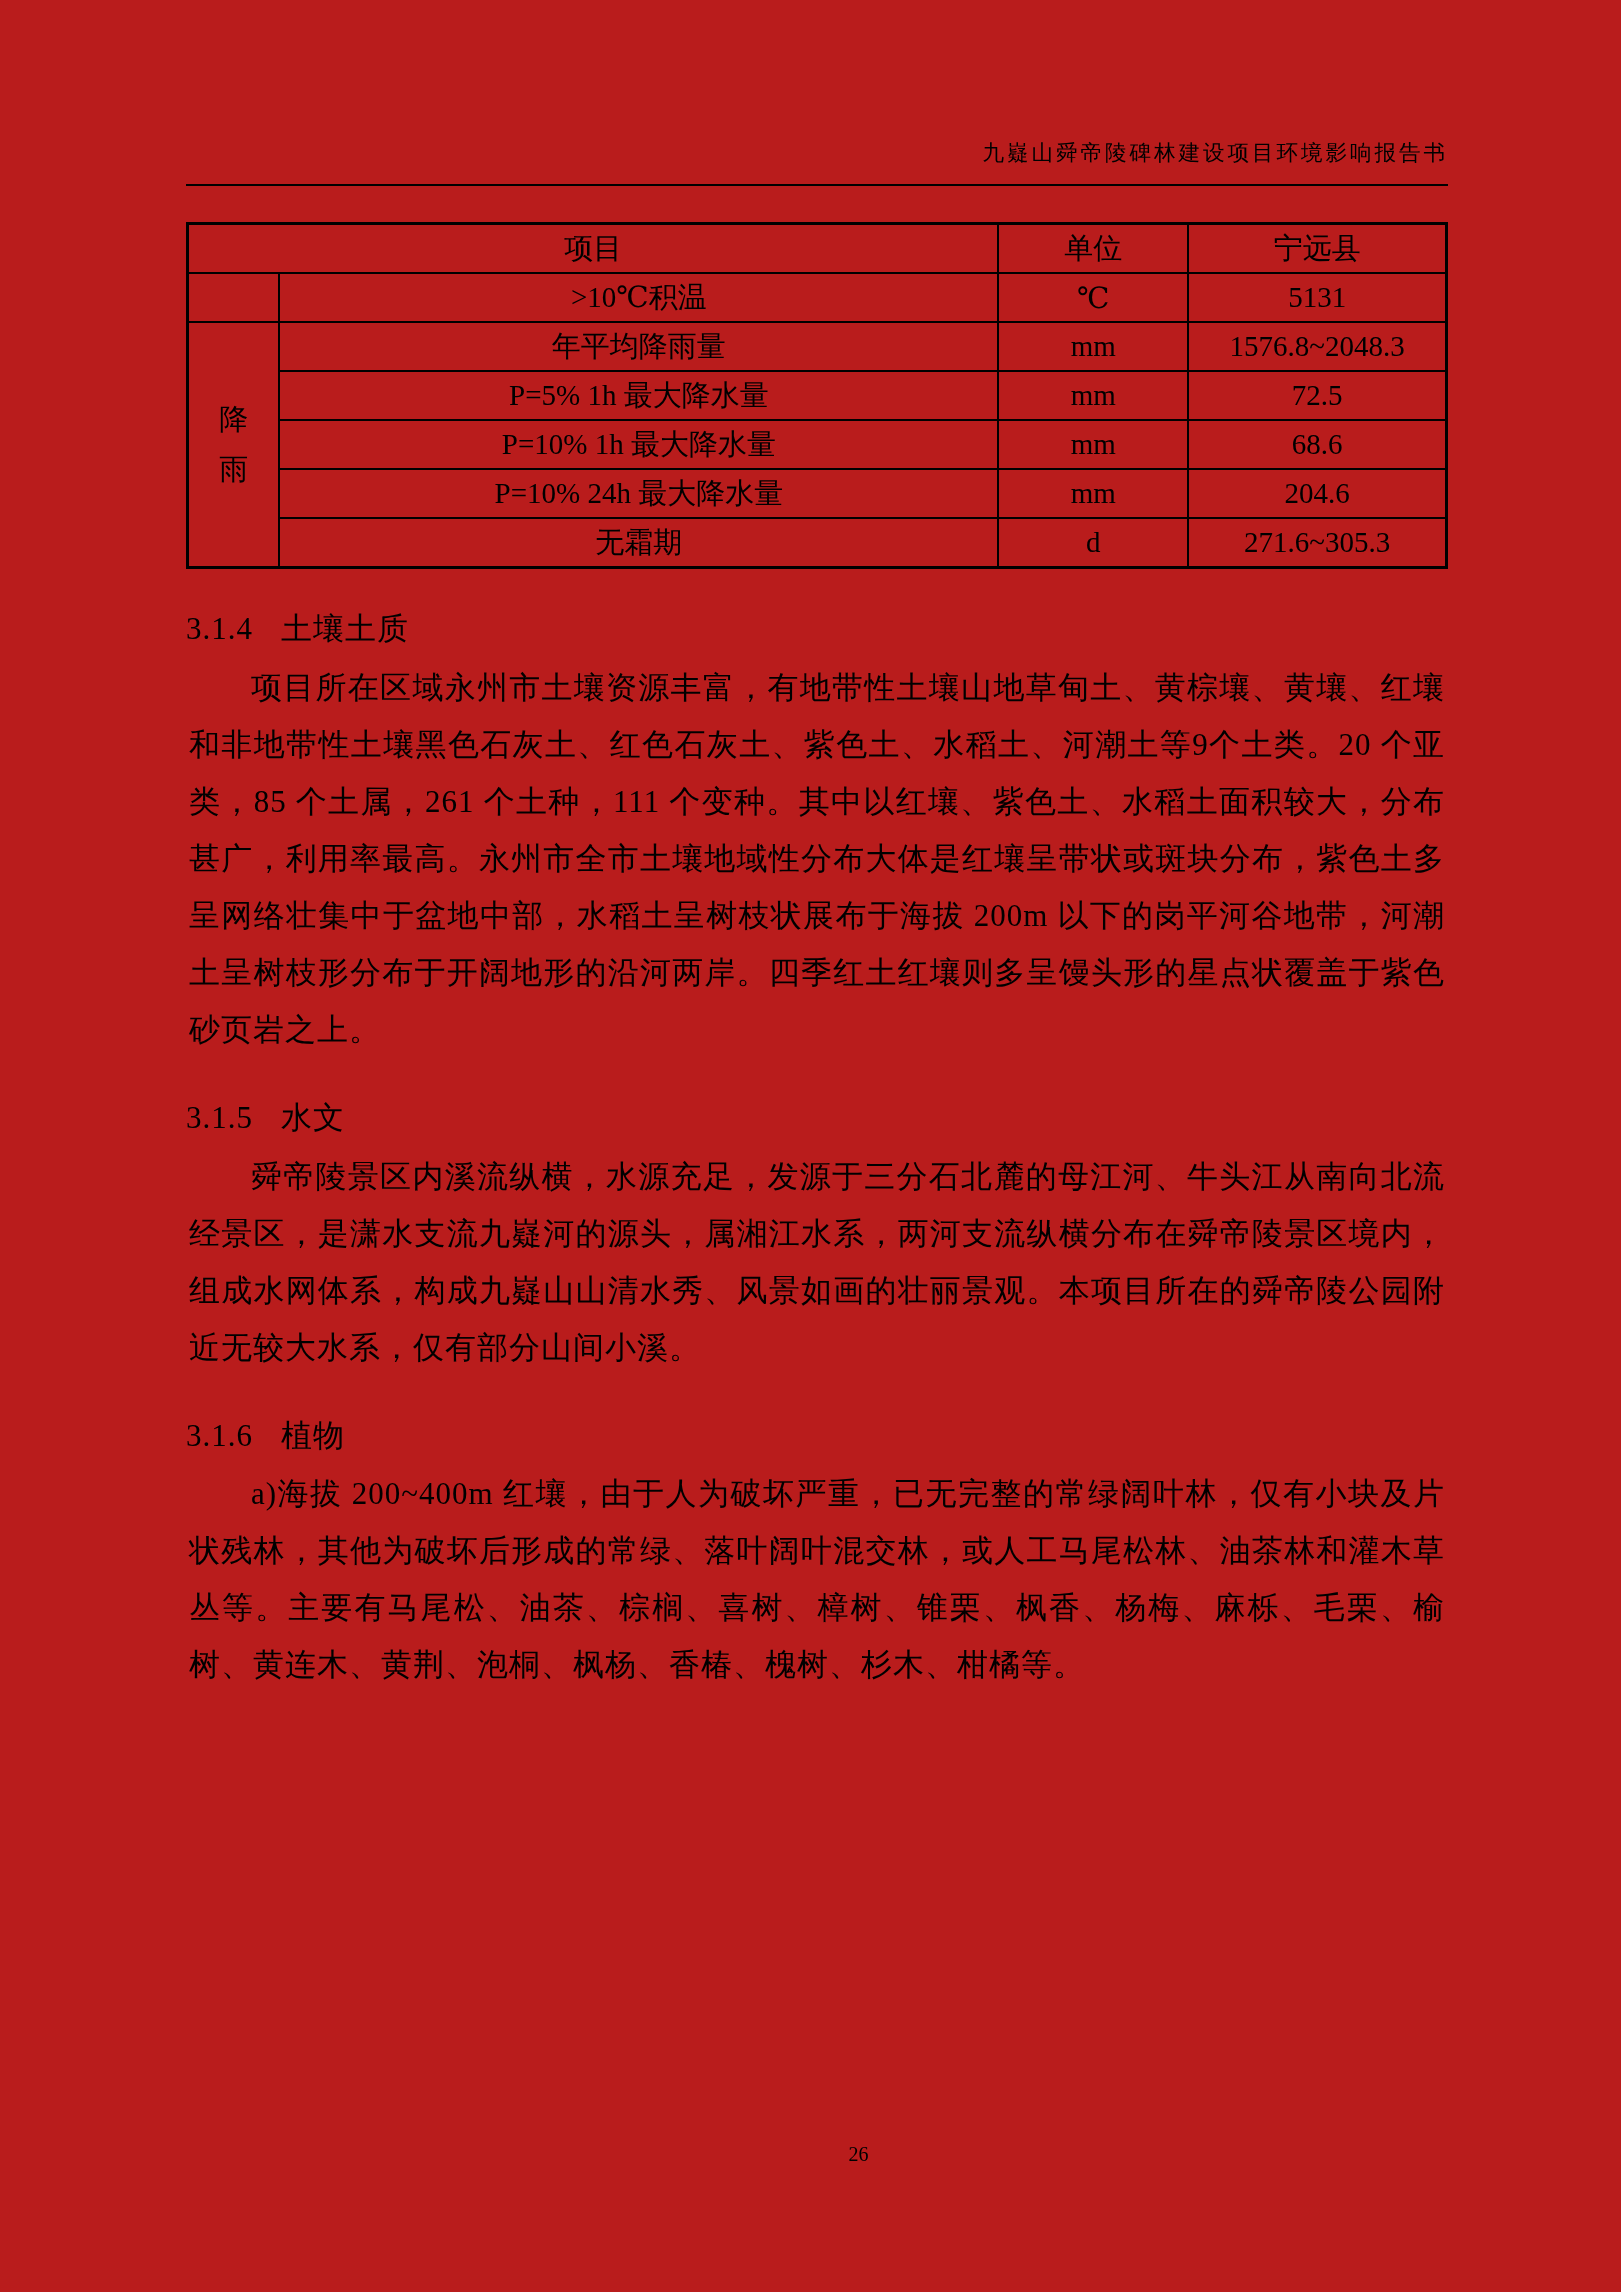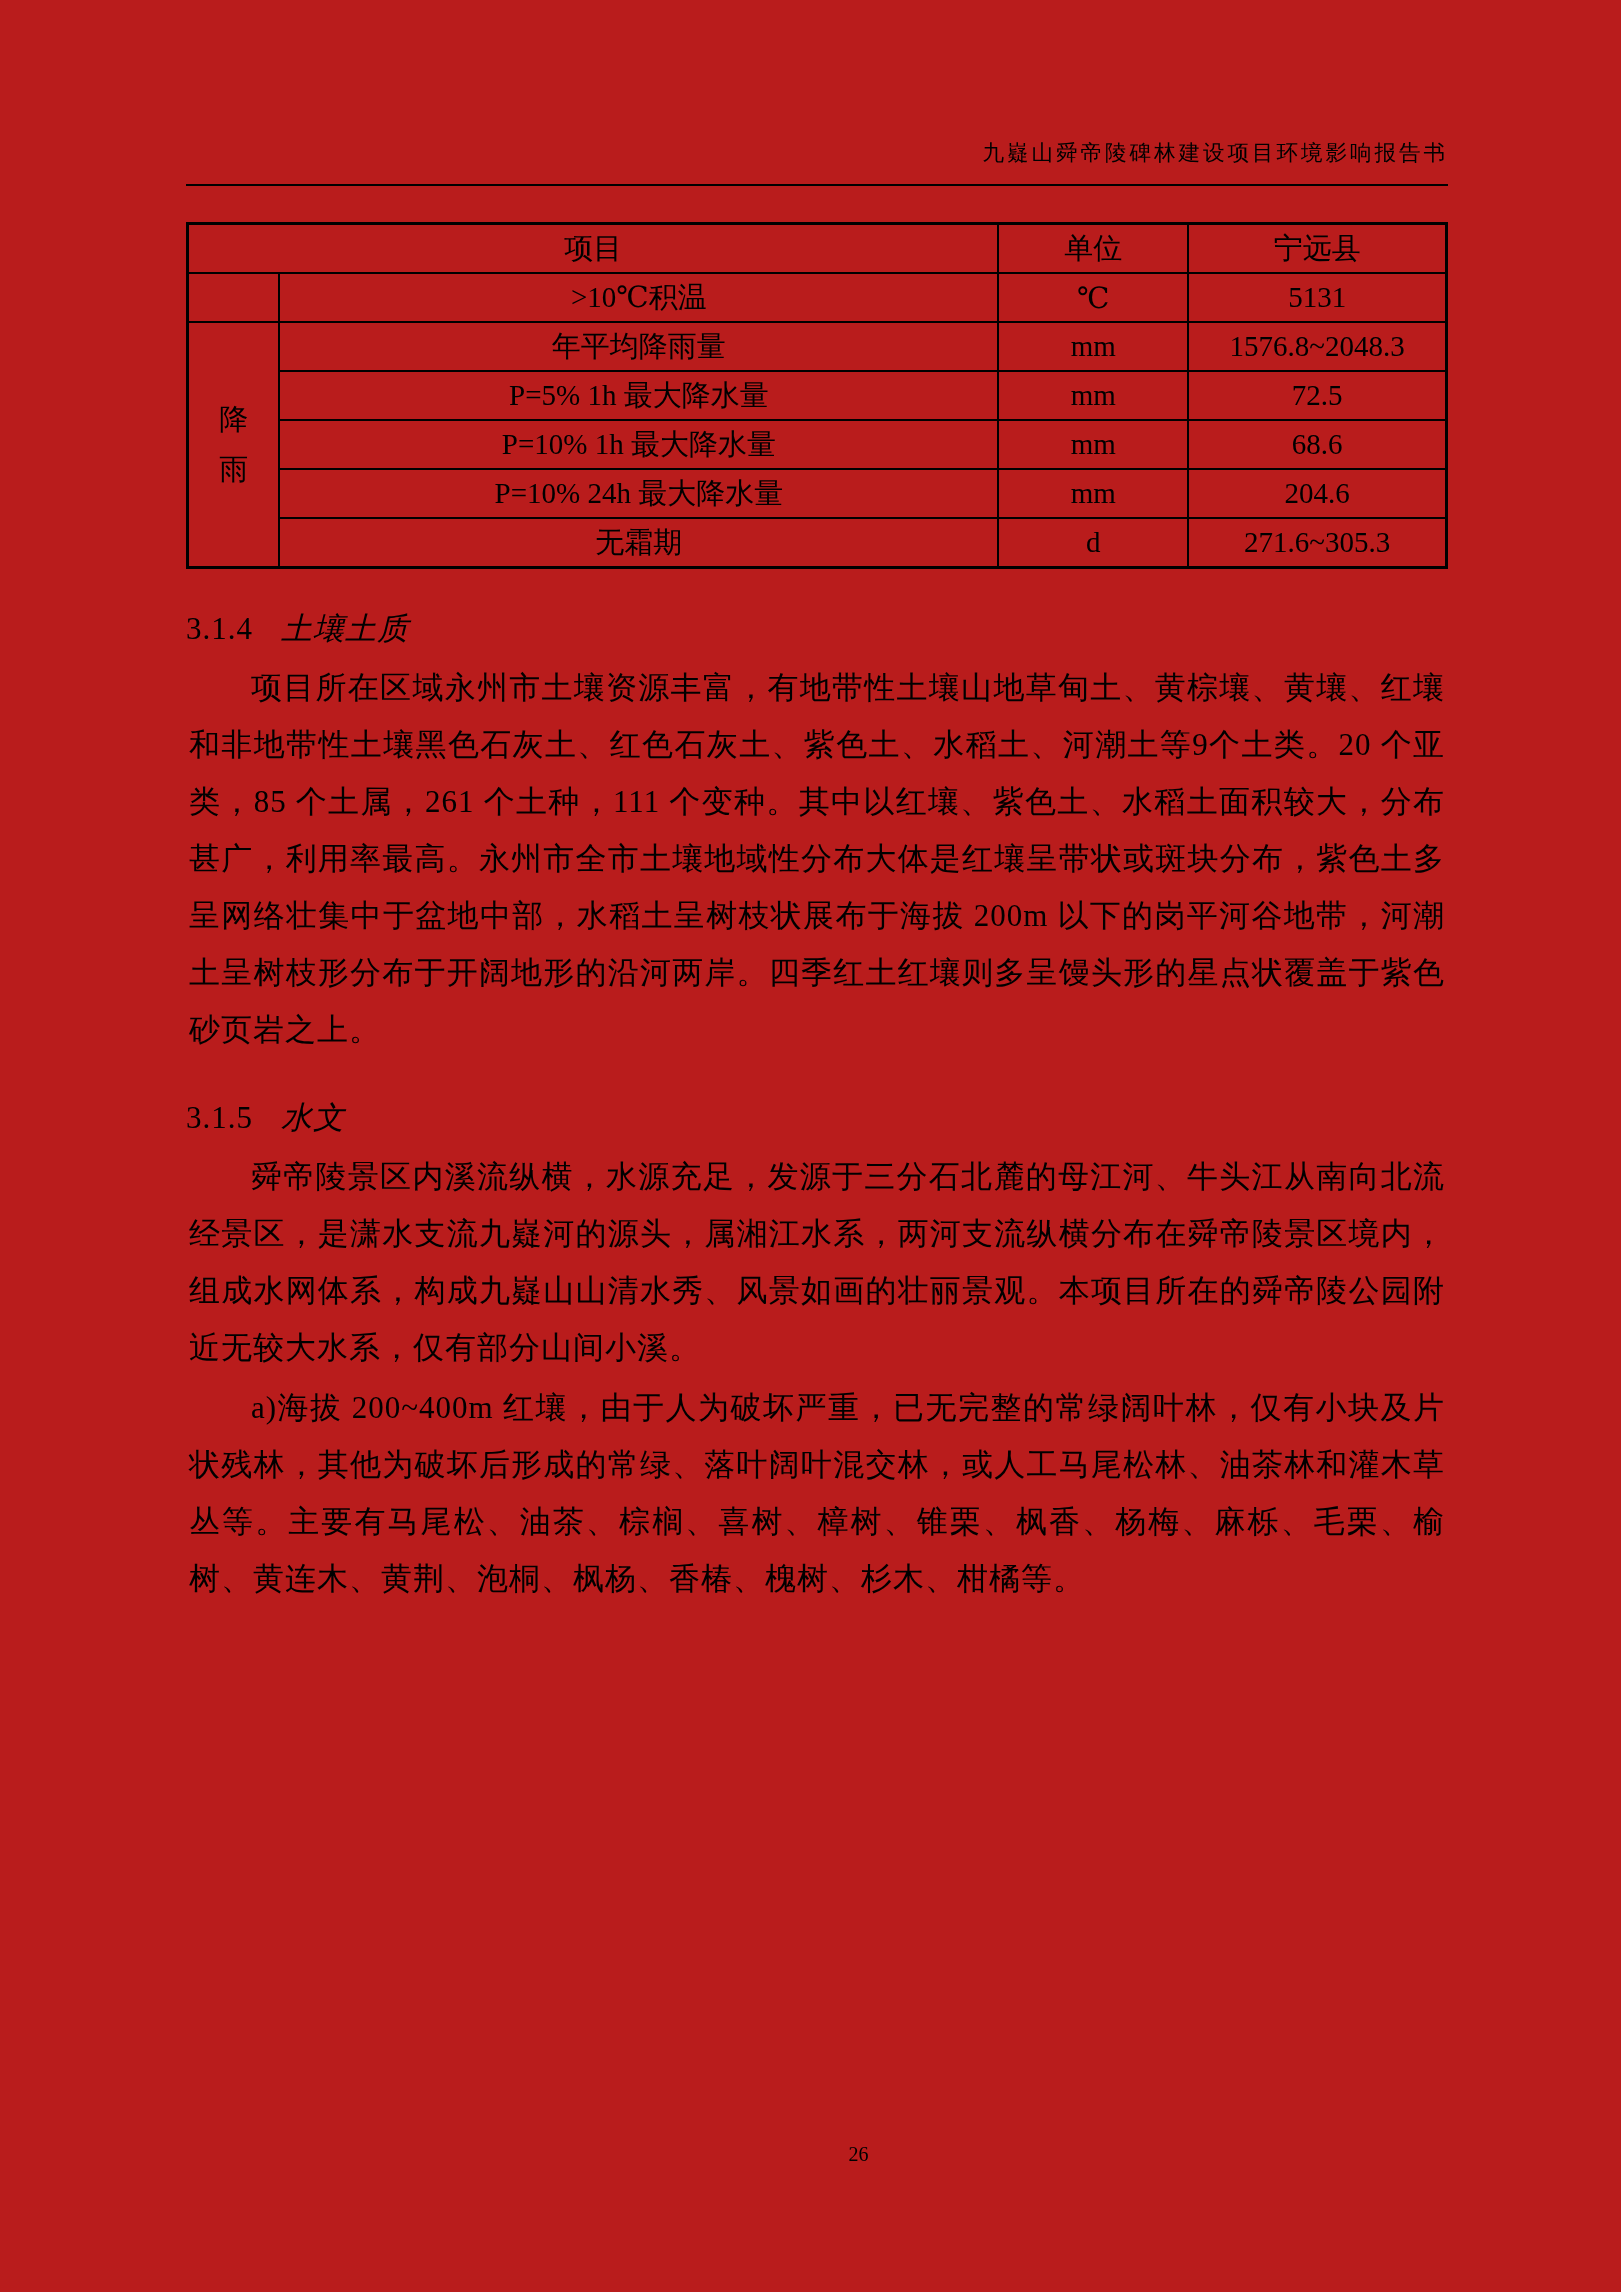--- a/index.html
+++ b/index.html
@@ -64,21 +64,21 @@
     text-align: center;
   }
   
   h2.section-heading {
     margin: 39px 0 9.8px 0;
     font-size: 31px;
     line-height: 41px;
     font-weight: normal;
     letter-spacing: 1px;
   }
-  h2.section-heading .sec-title { margin-left: 0.9em; font-style: italic; }
+  h2.section-heading .sec-title { margin-left: 0.9em; }
   p.body-paragraph {
     margin: 3px;
     font-size: 31px;
     line-height: 57px;
     text-align: justify;
     text-indent: 2em;
     letter-spacing: 1px;
   }
   p.continues { text-align-last: justify; }
   
@@ -155,20 +155,23 @@
     <h2 class="section-heading">
       <span class="sec-number">3.1.4</span><span class="sec-title">土壤土质</span>
     </h2>
     <p class="body-paragraph">项目所在区域永州市土壤资源丰富，有地带性土壤山地草甸土、黄棕壤、黄壤、红壤和非地带性土壤黑色石灰土、红色石灰土、紫色土、水稻土、河潮土等9个土类。20 个亚类，85 个土属，261 个土种，111 个变种。其中以红壤、紫色土、水稻土面积较大，分布甚广，利用率最高。永州市全市土壤地域性分布大体是红壤呈带状或斑块分布，紫色土多呈网络壮集中于盆地中部，水稻土呈树枝状展布于海拔 200m 以下的岗平河谷地带，河潮土呈树枝形分布于开阔地形的沿河两岸。四季红土红壤则多呈馒头形的星点状覆盖于紫色砂页岩之上。</p>
 
     <h2 class="section-heading">
       <span class="sec-number">3.1.5</span><span class="sec-title">水文</span>
     </h2>
     <p class="body-paragraph">舜帝陵景区内溪流纵横，水源充足，发源于三分石北麓的母江河、牛头江从南向北流经景区，是潇水支流九嶷河的源头，属湘江水系，两河支流纵横分布在舜帝陵景区境内，组成水网体系，构成九嶷山山清水秀、风景如画的壮丽景观。本项目所在的舜帝陵公园附近无较大水系，仅有部分山间小溪。</p>
 
+    <h2 class="section-heading">
+      <span class="sec-number">3.1.6</span><span class="sec-title">植物</span>
+    </h2>
     <p class="body-paragraph">a)海拔 200~400m 红壤，由于人为破坏严重，已无完整的常绿阔叶林，仅有小块及片状残林，其他为破坏后形成的常绿、落叶阔叶混交林，或人工马尾松林、油茶林和灌木草丛等。主要有马尾松、油茶、棕榈、喜树、樟树、锥栗、枫香、杨梅、麻栎、毛栗、榆树、黄连木、黄荆、泡桐、枫杨、香椿、槐树、杉木、柑橘等。</p>
 
   </div>
 
   <div class="page-footer">
     <span>26</span>
   </div>
 </div>
 
 

